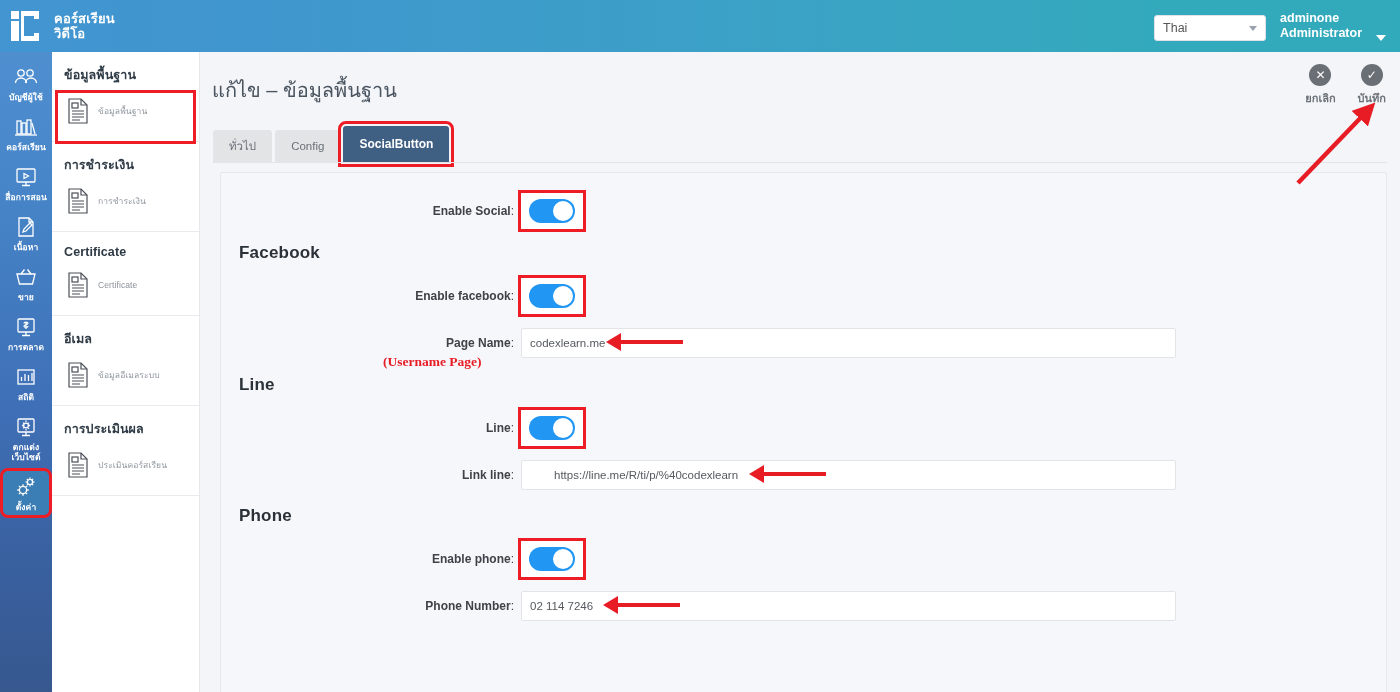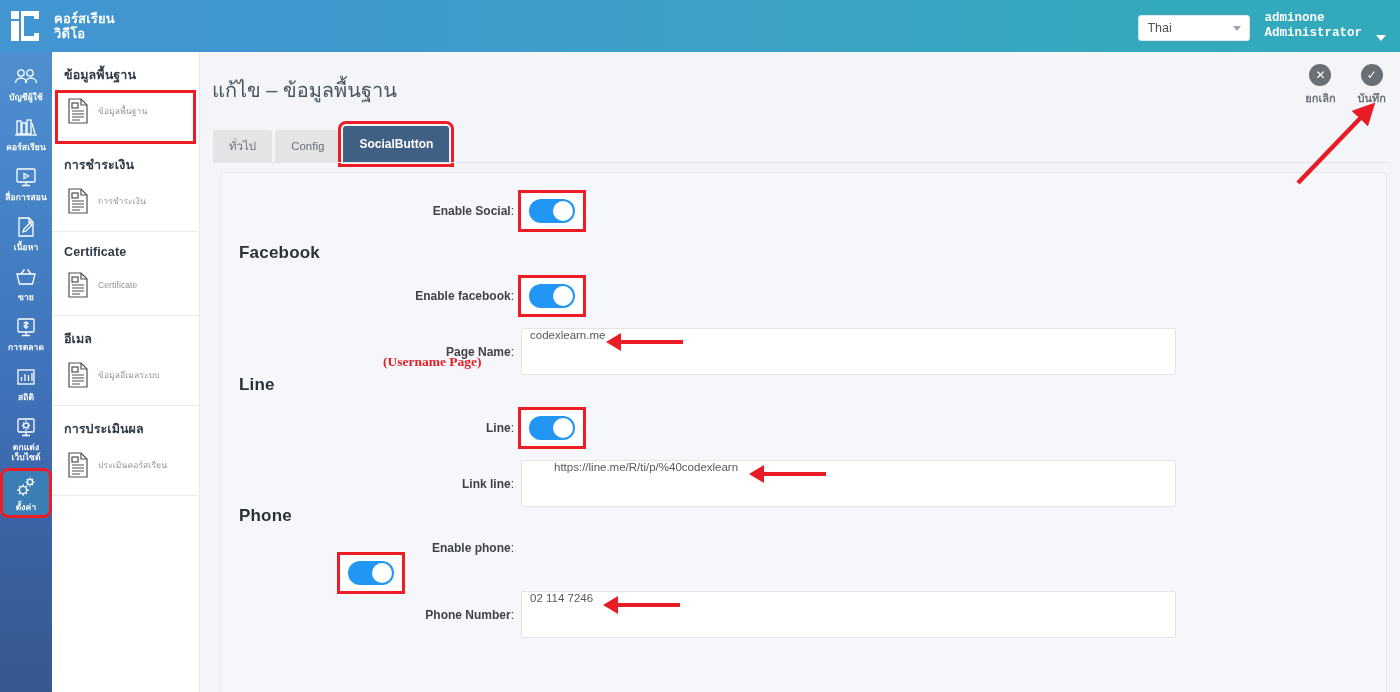--- a/index.html
+++ b/index.html
@@ -31,21 +31,21 @@
   .lang-select {
     width: 112px; height: 26px; background: #fff; border: 1px solid #dfe3e8; border-radius: 3px;
     display: flex; align-items: center; padding: 0 8px; font-size: 12.5px; color: #555;
     position: relative;
   }
   .lang-select .caret {
     margin-left: auto; width: 0; height: 0;
     border-left: 4.5px solid transparent; border-right: 4.5px solid transparent;
     border-top: 5px solid #9aa3ad;
   }
-  .user-block { color: #fff; font-size: 12.5px; font-weight: 700; line-height: 15px; font-family: Liberation Mono, monospace; }
+  .user-block { color: #fff; font-size: 12.5px; font-weight: 700; line-height: 15px; }
   .user-caret {
     width: 0; height: 0; border-left: 5px solid transparent; border-right: 5px solid transparent;
     border-top: 6px solid #ffffff;
   }
 
   
   .icon-bar {
     position: absolute; left: 0; top: 52px; width: 52px; height: 640px;
     background: linear-gradient(180deg, #4f8fd0 0%, #4583c6 25%, #3f70b7 55%, #39609f 80%, #37588f 100%);
     padding-top: 6px;
@@ -135,22 +135,22 @@
   }
   .toggle .knob {
     position: absolute; right: 2px; top: 2px; width: 20px; height: 20px; border-radius: 50%;
     background: #ffffff;
   }
   .tg-box { padding: 6px 8px; display: inline-flex; }
   .tg-box.hl { outline: 3px solid #ee1c25; background: #fff; }
 
   
   .finput {
-    height: 47px; background: #ffffff; border: 1px solid #e2e4e8; border-radius: 2px;
-    display: flex; padding: 0 8px; font-size: 11.5px; color: #55595f;
+    height: 30px; background: #ffffff; border: 1px solid #e2e4e8; border-radius: 2px;
+    display: flex; align-items: center; padding: 0 8px; font-size: 11.5px; color: #55595f;
   }
 
   
   .note-red {
     position: absolute; font-family: "Liberation Serif", "DejaVu Serif", serif;
     font-size: 13.5px; font-weight: 700; color: #e81c24;
   }
   .arrow { position: absolute; height: 14px; display: flex; align-items: center; }
   .arrow .shaft { height: 4.5px; background: #e81c24; }
   .arrow .headL {
@@ -451,21 +451,21 @@
             <span>https://line.me/R/ti/p/%40codexlearn</span>
           </span>
       </div>
       <div class="arrow" style="left:528px; top:294px;">
         <span class="headL"></span>
         <span class="shaft" style="width:62px;"></span>
       </div>
 
       <div class="sec-head" style="left:18px; top:333px;">Phone</div>
 
-      <div class="row" style="left:0; top:368px;flex-direction:column;">
+      <div class="row" style="left:0; top:368px;">
         <span class="flabel"><span>Enable phone</span><span class="colon">:</span></span>
         <span class="tg-box hl">
           <span class="toggle">
               <span class="knob"></span>
             </span>
         </span>
       </div>
 
       <div class="row" style="left:0; top:418px;">
         <span class="flabel"><span>Phone Number</span><span class="colon">:</span></span>

